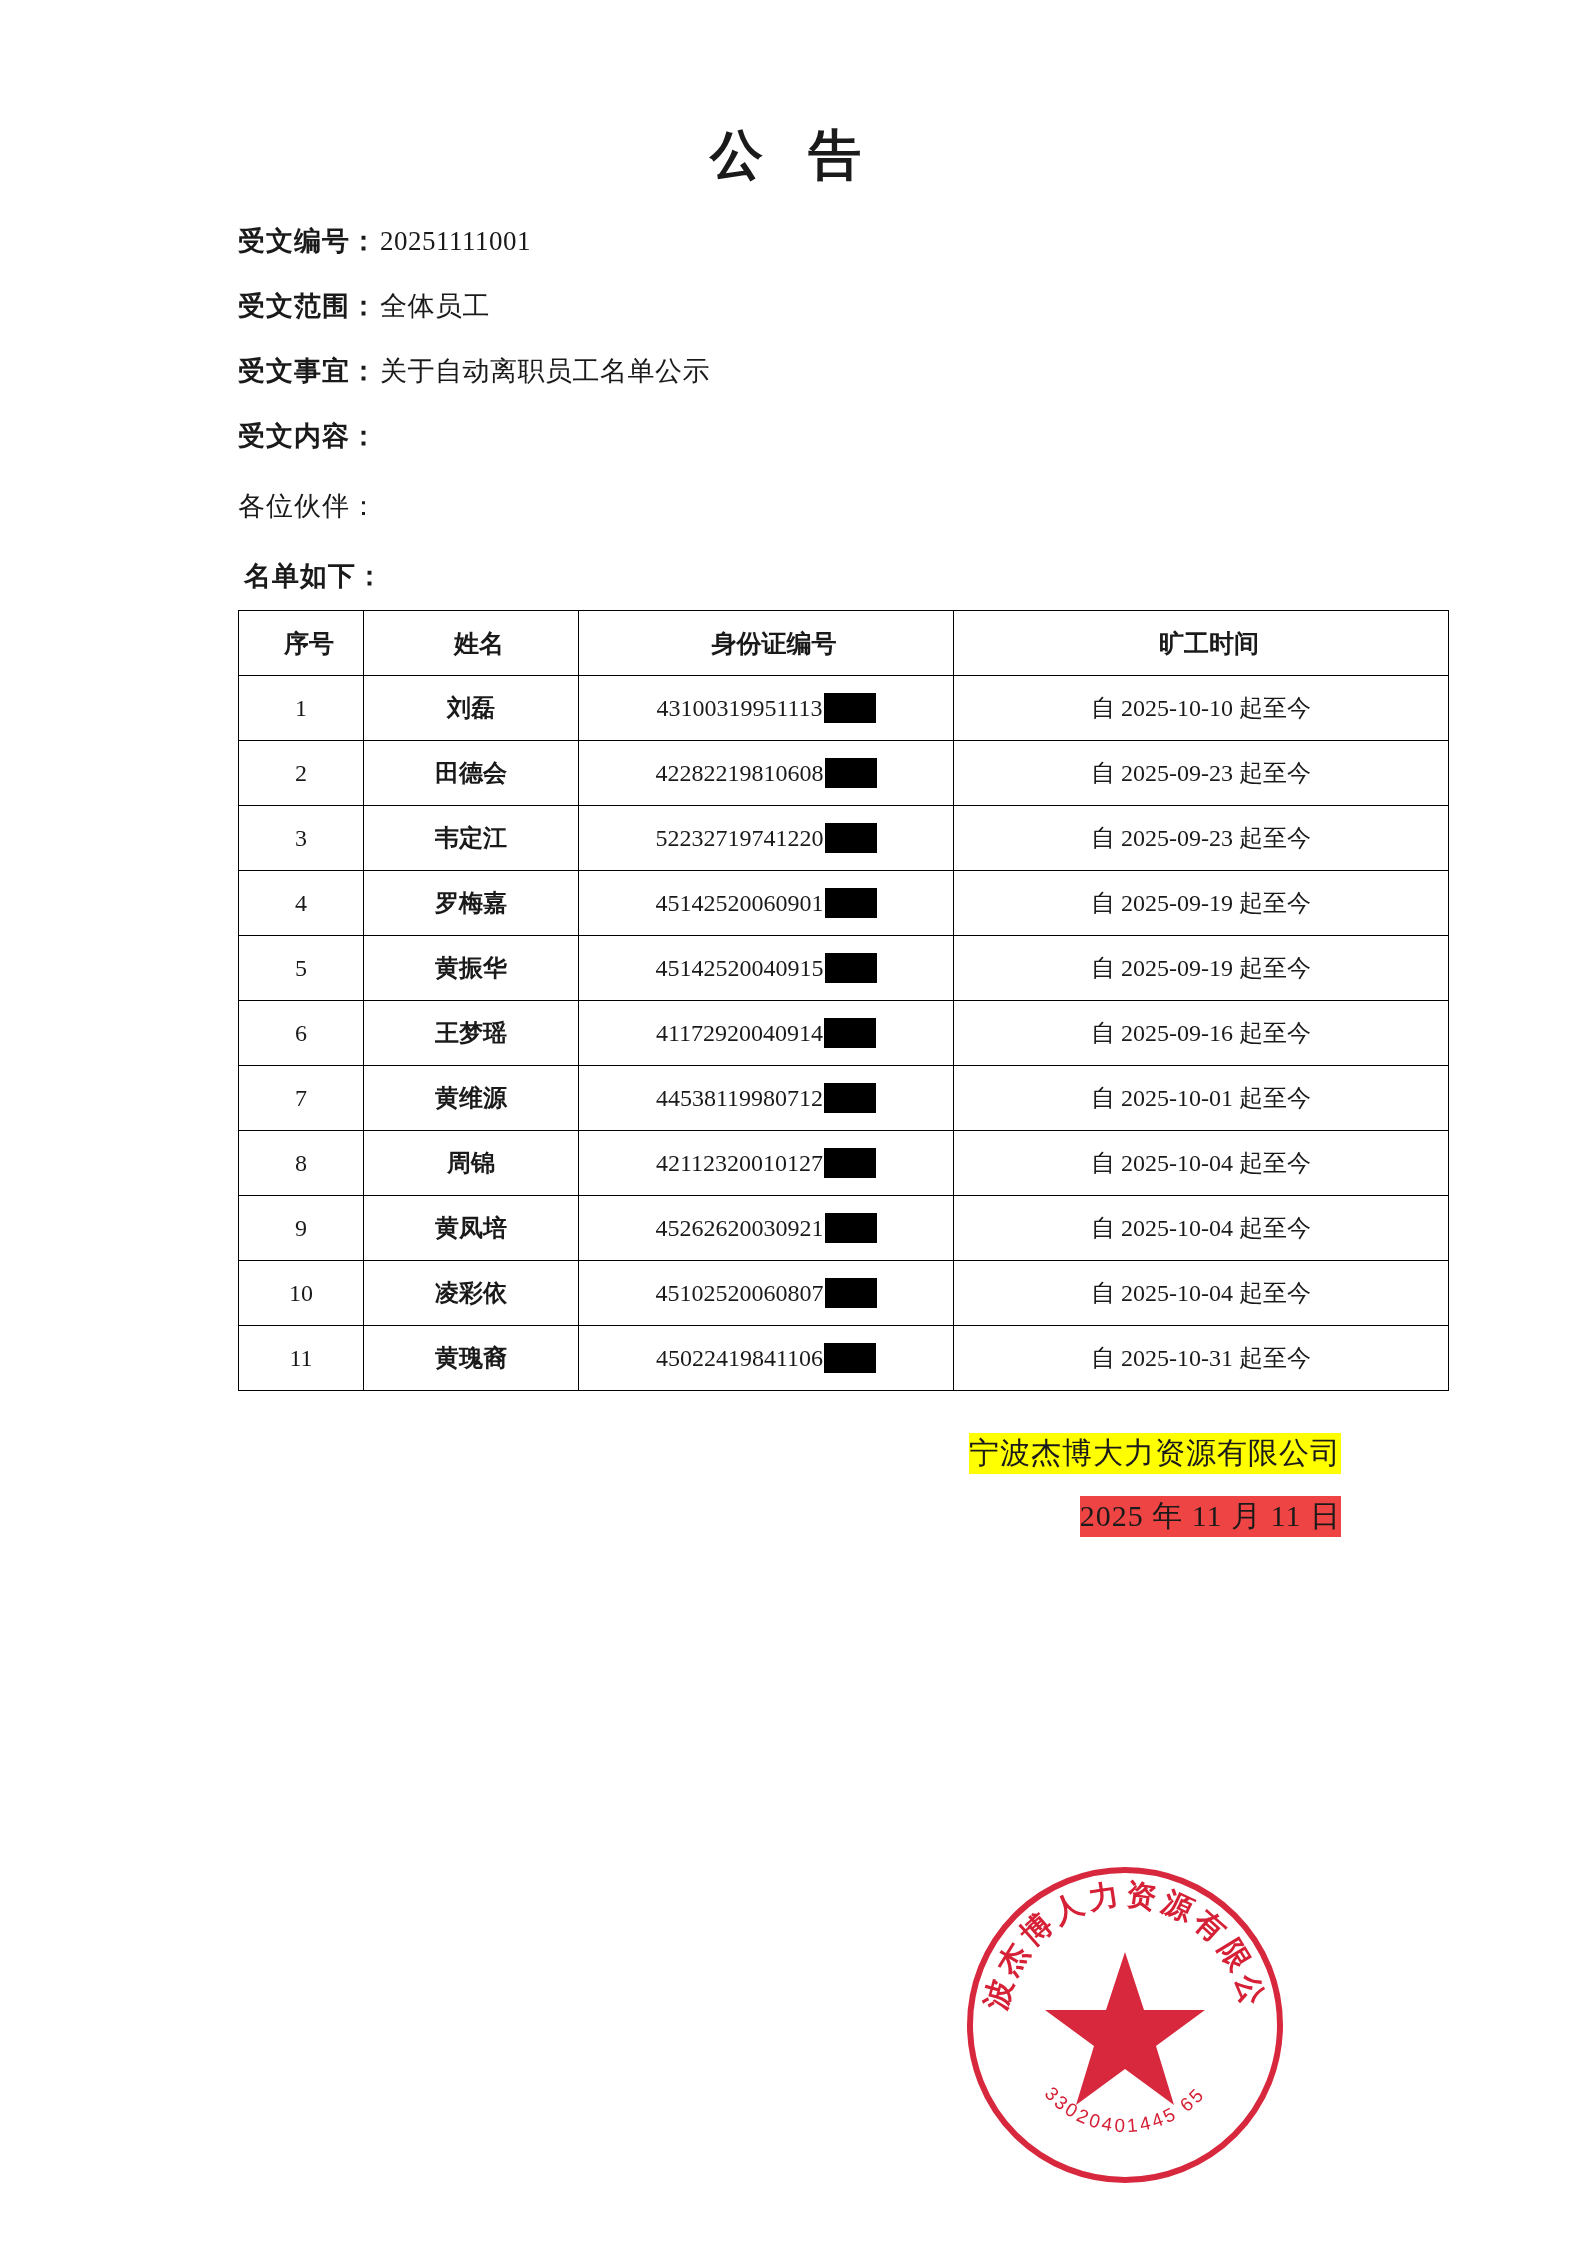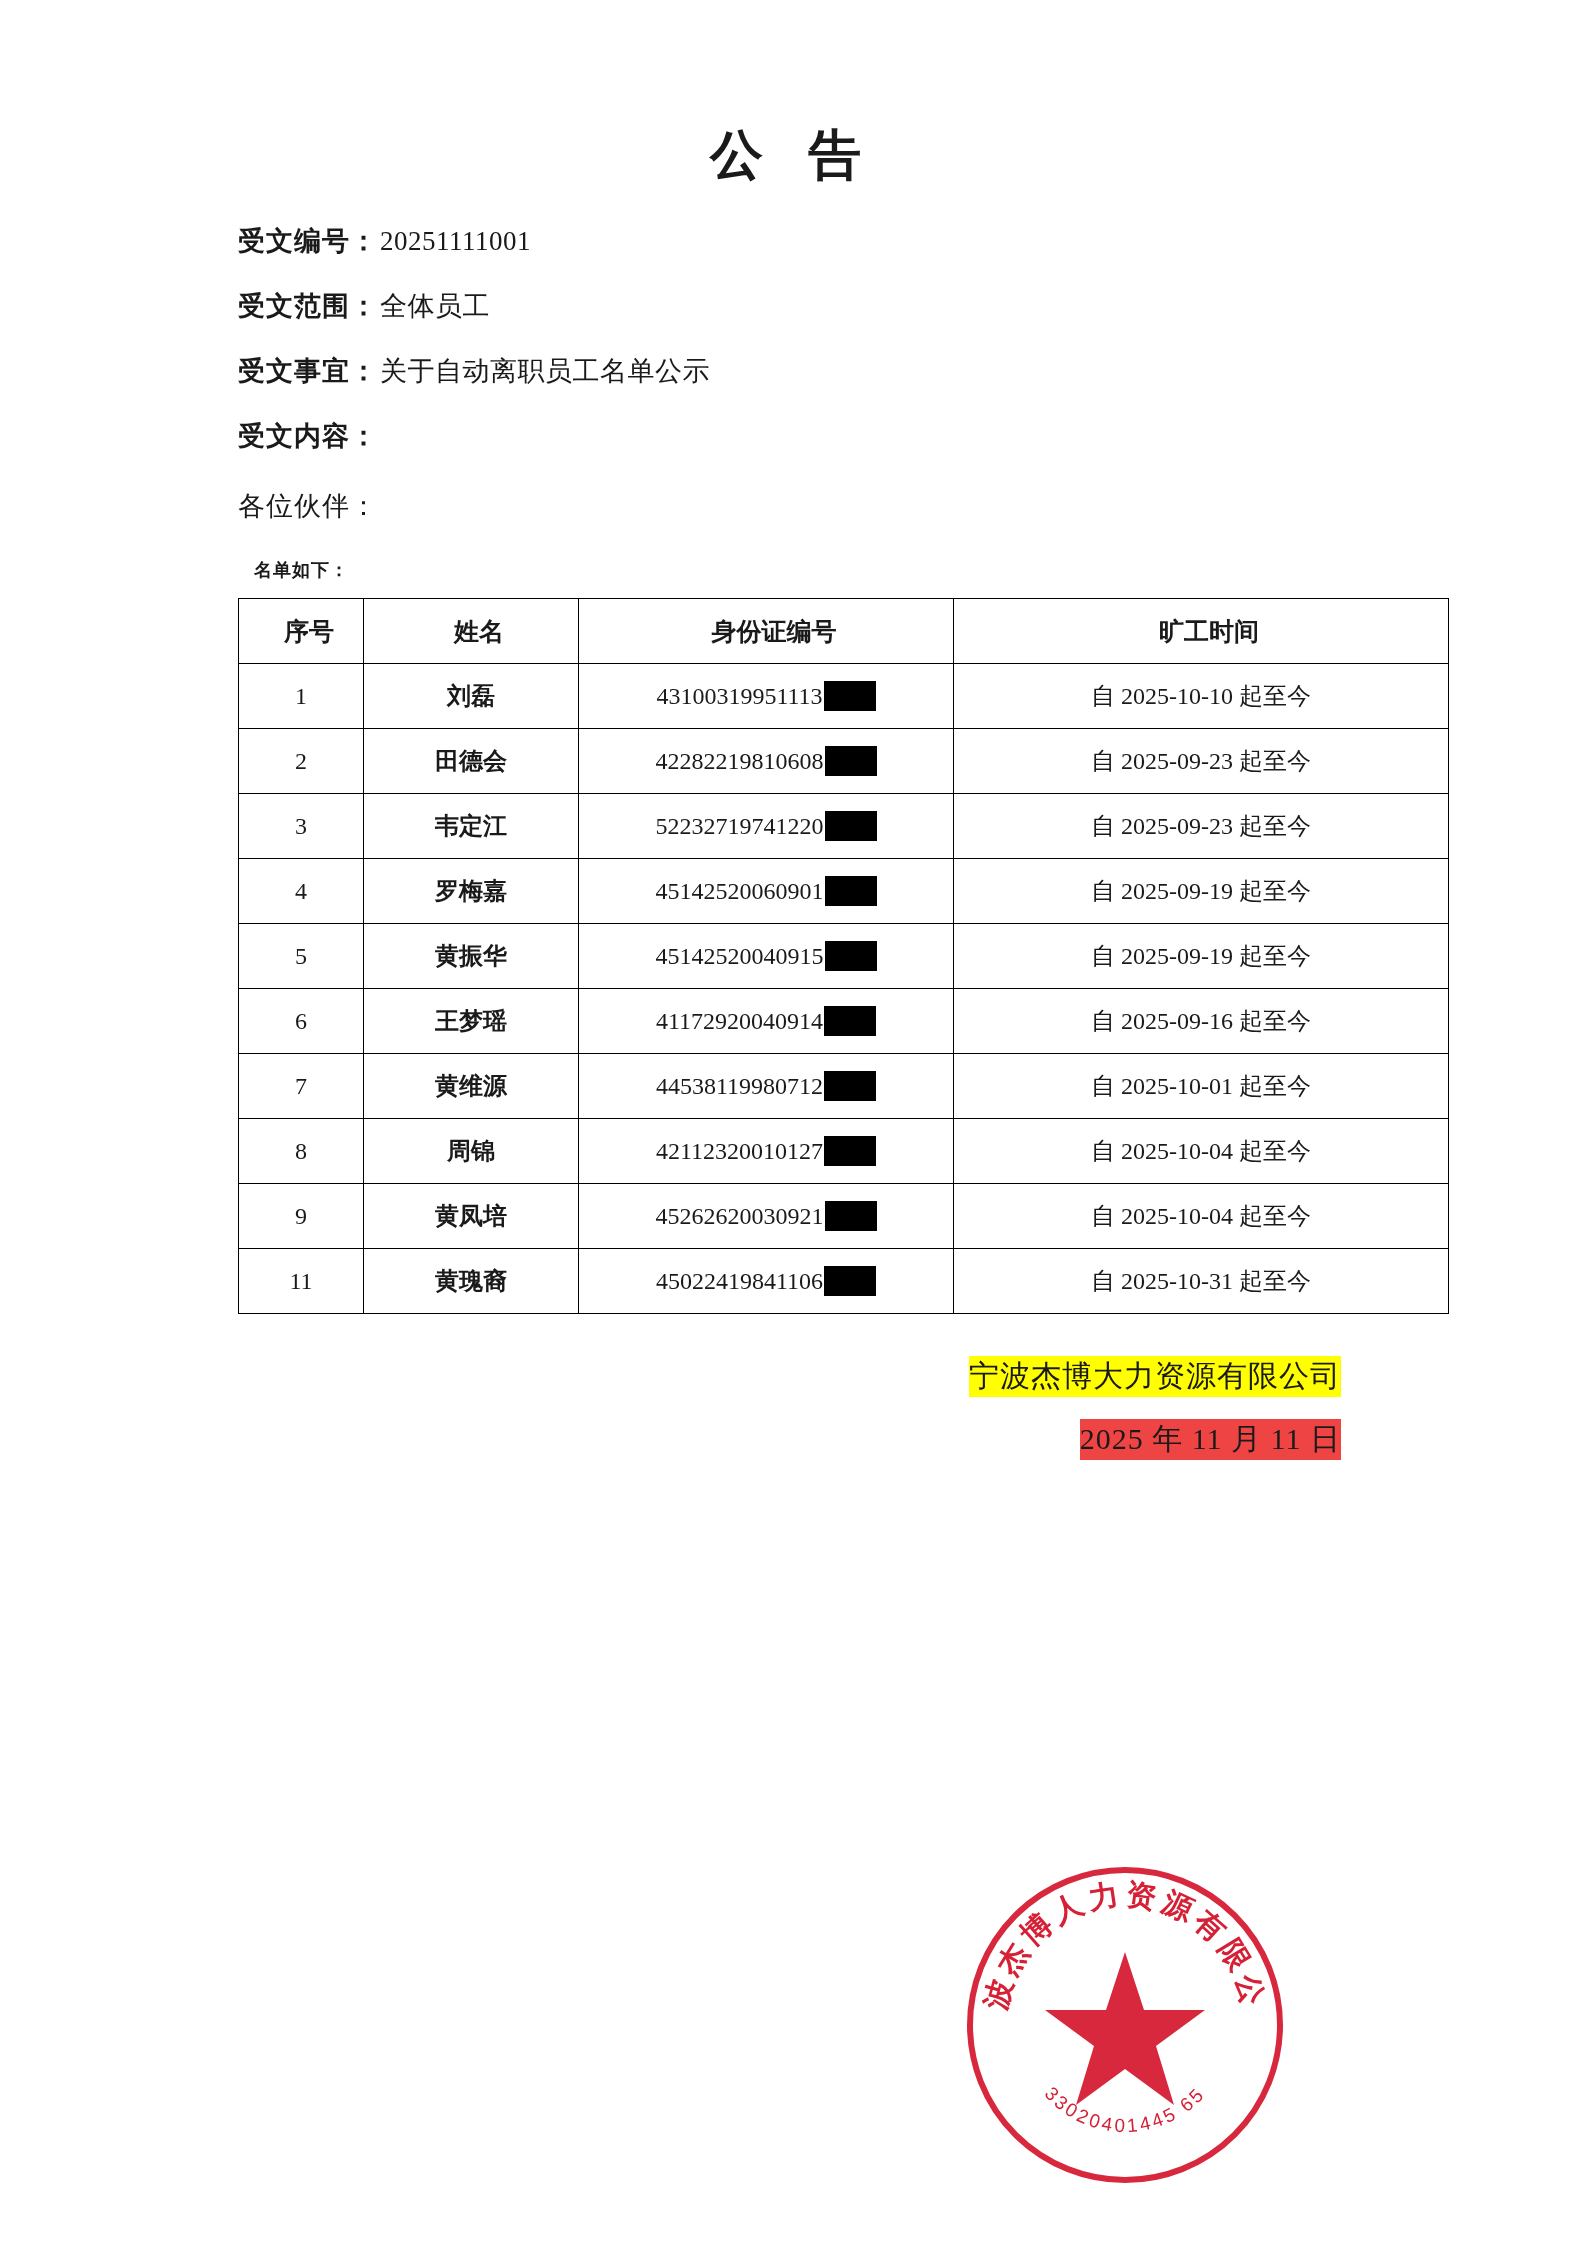--- a/index.html
+++ b/index.html
@@ -58,23 +58,23 @@
     text-align: justify;
     text-justify: inter-ideograph;
     margin: 0 0 30px 0;
     text-indent: 56px;
     letter-spacing: 0.2px;
   }
   .hl {
     background: #ffff00;
   }
   .list-label {
-    font-size: 18px;
+    font-size: 27px;
     font-weight: bold;
-    margin: 0 0 16px 16px;
+    margin: 0 0 16px 6px;
     letter-spacing: 1px;
   }
   table.name-table {
     border-collapse: collapse;
     width: 1112px;
     table-layout: fixed;
     margin: 0 0 0 0;
   }
   table.name-table th,
   table.name-table td {
@@ -254,20 +254,29 @@
               <span>42112320010127</span>
               <span class="redact"></span>
             </span></td>
         <td class="col-time">自 2025-10-04 起至今</td>
       </tr>
       <tr>
         <td class="col-idx">9</td>
         <td class="col-name">黄凤培</td>
         <td class="col-id"><span class="id-cell">
               <span>45262620030921</span>
+              <span class="redact"></span>
+            </span></td>
+        <td class="col-time">自 2025-10-04 起至今</td>
+      </tr>
+      <tr>
+        <td class="col-idx">10</td>
+        <td class="col-name">凌彩依</td>
+        <td class="col-id"><span class="id-cell">
+              <span>45102520060807</span>
               <span class="redact"></span>
             </span></td>
         <td class="col-time">自 2025-10-04 起至今</td>
       </tr>
       <tr>
         <td class="col-idx">11</td>
         <td class="col-name">黄瑰裔</td>
         <td class="col-id"><span class="id-cell">
               <span>45022419841106</span>
               <span class="redact"></span>

